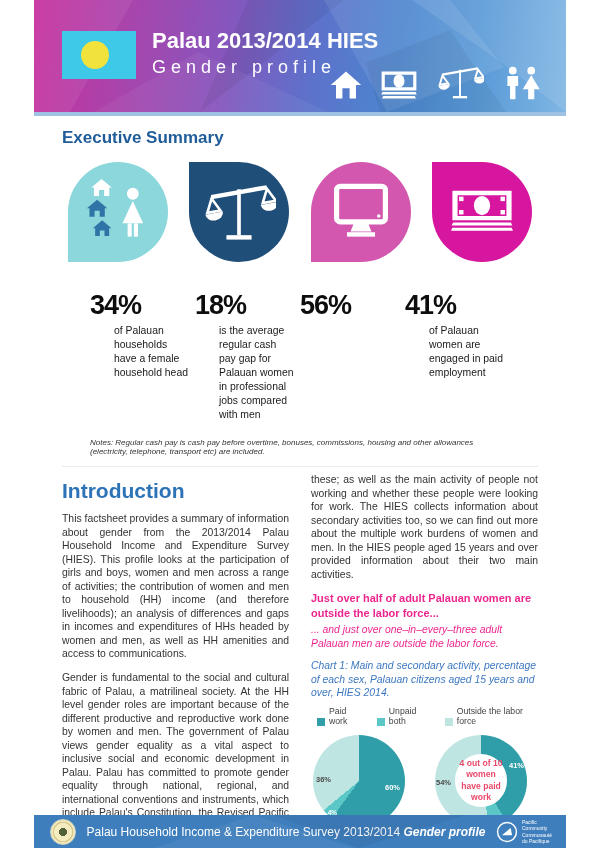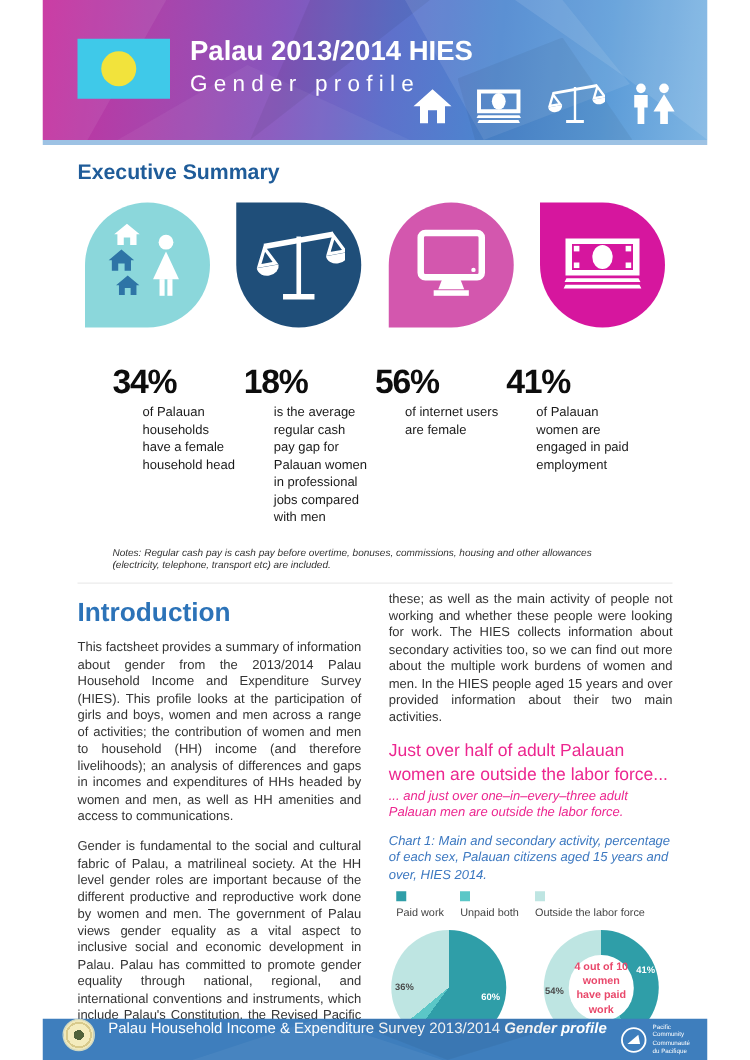--- a/index.html
+++ b/index.html
@@ -43,42 +43,42 @@
   .stat-value { font-size:27px; font-weight:800; color:#0d0d0d; letter-spacing:-1px;margin-top:16px; }
   .stat-desc { font-size:10.4px; line-height:1.35; color:#1a1a1a; margin:3px 0 0 24px; max-width:106px; }
   .notes { margin:16px 28px 0; font-size:8px; font-style:italic; color:#333; }
   .divider { margin:10px 28px 0; border-top:1px solid #ececec; }
 
   
   .columns { display:flex; gap:22px; padding:6px 28px 0; }
   .col { flex:1; min-width:0; }
   .h-intro { color:#2c73b8; font-size:21px; font-weight:bold; margin:6px 0 9px; }
   p.body { font-size:10.4px; line-height:1.3; color:#333; text-align:justify; margin-bottom:10px; }
-  .pink-bold { color:#ec268f; font-size:14px; font-weight:normal; line-height:1.3; margin-bottom:3px; }
+  .pink-bold { color:#ec268f; font-size:11px; font-weight:bold; line-height:1.3; margin-bottom:3px; }
   .pink-italic { color:#ec268f; font-size:10.4px; font-style:italic; line-height:1.3; margin-bottom:9px; }
   .chart-caption { color:#3c78c0; font-size:10.4px; font-style:italic; line-height:1.3; margin-bottom:6px; }
   .legend { display:flex; gap:13px; margin:2px 0 7px; padding-left:6px; }
-  .legend-item { display:flex; align-items:flex-start; gap:4px; font-size:8.7px; color:#444;flex-direction:column; }
+  .legend-item { display:flex; align-items:flex-end; gap:4px; font-size:8.7px; color:#444; }
   .swatch { width:8px; height:8px; flex:0 0 8px; }
   .donut-row { display:flex; gap:30px; padding:2px 0 4px 2px; }
   .donut { position:relative; width:92px; height:92px; border-radius:50%; flex:0 0 92px; }
   .hole { position:absolute; inset:21.5%; background:#fff; border-radius:50%; display:flex; align-items:center; justify-content:center; text-align:center; font-size:8.6px; font-weight:bold; line-height:1.3; padding:3px; }
   .d0 .hole { color:#7d9bd6; }
   .d1 .hole { color:#e9486b; }
   .pl { position:absolute; font-size:7.5px; font-weight:bold; }
   .d0 .pl-outside { left:3px;  top:44%; color:#4a4a4a; }
   .d0 .pl-paid    { right:5px; top:53%; color:#fff; }
   .d0 .pl-unpaid  { left:16%;  bottom:12%; color:#fff; font-size:6.5px; }
   .d1 .pl-outside { left:1px;  top:47%; color:#4a4a4a; }
   .d1 .pl-paid    { right:3px; top:29%; color:#fff; }
   .d1 .pl-unpaid  { left:44%;  bottom:3%;  color:#fff; font-size:6.5px; }
   .chart-footnote { font-size:8.4px; font-style:italic; color:#444; line-height:1.35; margin:4px 0 8px; }
 
   
-  .footer { position:absolute; left:0; right:0; bottom:0; height:33px; background:#3e7ebd; overflow:hidden; display:flex; color:#fff; }
+  .footer { position:absolute; left:0; right:0; bottom:0; height:33px; background:#3e7ebd; overflow:hidden; display:flex; align-items:center; color:#fff; }
   .f1 { left:120px; top:0; width:200px; height:33px; background:rgba(255,255,255,.05); clip-path:polygon(0 100%,50% 0,100% 100%); }
   .f2 { right:100px; top:0; width:240px; height:33px; background:rgba(0,0,0,.05); clip-path:polygon(20% 0,100% 0,55% 100%); }
   .seal { position:relative; margin-left:16px; width:26px; height:26px; border-radius:50%; flex:0 0 26px;
     background:radial-gradient(circle at 50% 50%, #51623b 0 4px, #f4ecbe 4px 9px, #d8ca8c 9px 10.5px, #f0e8ba 10.5px 13px);
     border:1px solid #cfd8c2; }
   .footer-text { flex:1; text-align:center; font-size:12px; }
   .footer-text .bold-ital { font-weight:bold; font-style:italic; }
   .spc { display:flex; align-items:center; gap:4px; margin-right:14px; }
   .spc-mark svg { display:block; }
   .spc-text { font-size:5px; line-height:1.25; text-align:left; }
@@ -221,21 +221,20 @@
       <div class="stat">
         <div class="stat-value">34%</div>
         <div class="stat-desc">of Palauan households have a female household head</div>
       </div>
       <div class="stat">
         <div class="stat-value">18%</div>
         <div class="stat-desc">is the average regular cash pay gap for Palauan women in professional jobs compared with men</div>
       </div>
       <div class="stat">
         <div class="stat-value">56%</div>
-        <div class="stat-desc">of internet users are female</div>
       </div>
       <div class="stat">
         <div class="stat-value">41%</div>
         <div class="stat-desc">of Palauan women are engaged in paid employment</div>
       </div>
     </div>
     <div class="notes">Notes: Regular cash pay is cash pay before overtime, bonuses, commissions, housing and other allowances (electricity, telephone, transport etc) are included.</div>
   </div>
 
   <div class="divider"></div>

